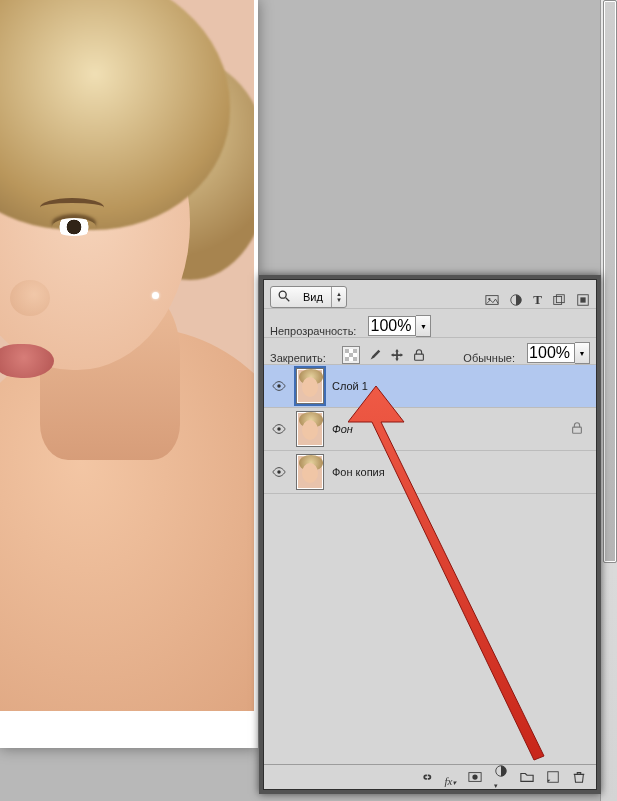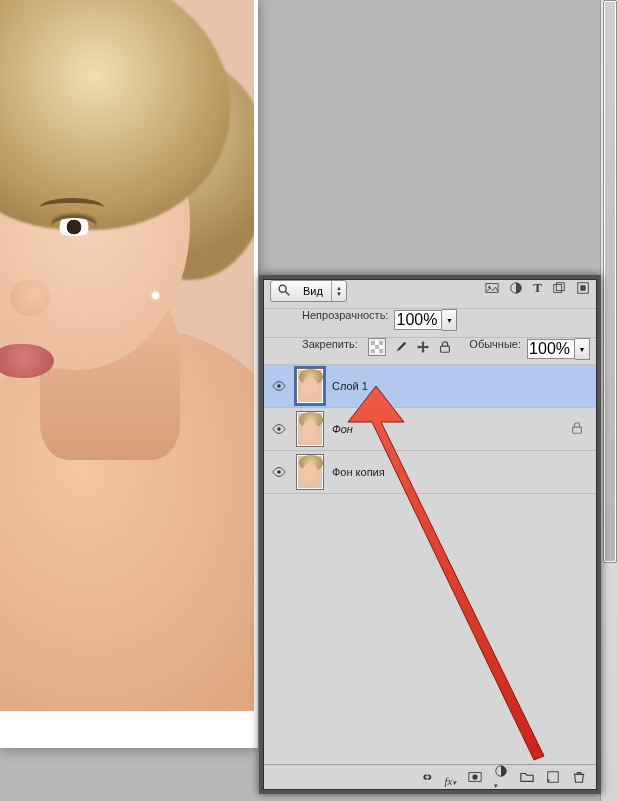--- a/index.html
+++ b/index.html
@@ -21,28 +21,28 @@
   .scrollbar-v{position:absolute;right:0;top:0;width:16px;height:100%;background:linear-gradient(#e9e9e9,#d4d4d4);border-left:1px solid #9a9a9a;}
   .scrollbar-v .thumb{position:absolute;left:2px;top:0;width:12px;height:60%;background:linear-gradient(#cfcfcf,#b5b5b5);border:1px solid #8d8d8d;border-radius:2px;}
 
   
   .panel{position:absolute;left:259px;top:275px;width:342px;height:519px;background:#535353;box-shadow:0 0 8px rgba(0,0,0,.6);}
   .panel-inner{position:absolute;left:4px;top:4px;right:4px;bottom:4px;background:#d6d6d6;border:1px solid #2e2e2e;display:flex;flex-direction:column;}
   .tabbar{height:22px;background:#939393;border-bottom:1px solid #606060;display:flex;align-items:flex-end;position:relative;}
   .tab{background:#d6d6d6;border:1px solid #606060;border-bottom:none;height:20px;padding:0 10px;margin-left:4px;display:flex;align-items:center;font-size:11px;color:#222;}
   .tab-controls{position:absolute;right:4px;top:3px;display:flex;gap:6px;color:#1a1a1a;}
   .tab-controls span{cursor:default;font-size:10px;}
-  .row{display:flex;align-items:flex-start;height:28px;padding:0 6px;gap:6px;border-bottom:1px solid #bcbcbc;}
+  .row{display:flex;align-items:flex-end;height:28px;padding:0 6px;gap:12px;border-bottom:1px solid #bcbcbc;}
   .row.tight{height:26px;}
   .dd{display:flex;align-items:center;background:linear-gradient(#fbfbfb,#e3e3e3);border:1px solid #8a8a8a;border-radius:3px;height:20px;}
   .dd .lbl{padding:0 8px;}
   .dd .arrows{width:14px;height:100%;border-left:1px solid #9c9c9c;display:flex;flex-direction:column;align-items:center;justify-content:center;font-size:6px;line-height:6px;color:#333;}
   .filter-icons{display:flex;gap:10px;margin-left:auto;align-items:center;color:#3a3a3a;}
   .filter-icons svg,.lock-icons svg,.bottom-bar svg{display:block;}
-  .smalllabel{color:#333;margin-left:32px;}
+  .smalllabel{color:#333;}
   .pct{display:flex;align-items:center;}
   .pct .val{background:#fff;border:1px solid #8a8a8a;height:18px;width:38px;display:flex;align-items:center;justify-content:flex-end;padding:0 4px;font-size:16px;}
   .pct .dd2{width:14px;height:20px;border:1px solid #8a8a8a;border-left:none;background:linear-gradient(#fbfbfb,#e0e0e0);display:flex;align-items:center;justify-content:center;font-size:7px;}
   .lock-icons{display:flex;gap:8px;align-items:center;margin-left:4px;}
   .lock-box{width:16px;height:16px;border:1px solid #888;background:#efefef;display:flex;align-items:center;justify-content:center;}
 
   .layers{flex:1;overflow:auto;background:#d6d6d6;}
   .layer{display:flex;align-items:center;height:42px;border-bottom:1px solid #bcbcbc;padding:0 6px;gap:8px;}
   .layer.selected{background:#b2c8ef;}
   .vis{width:18px;display:flex;justify-content:center;}

